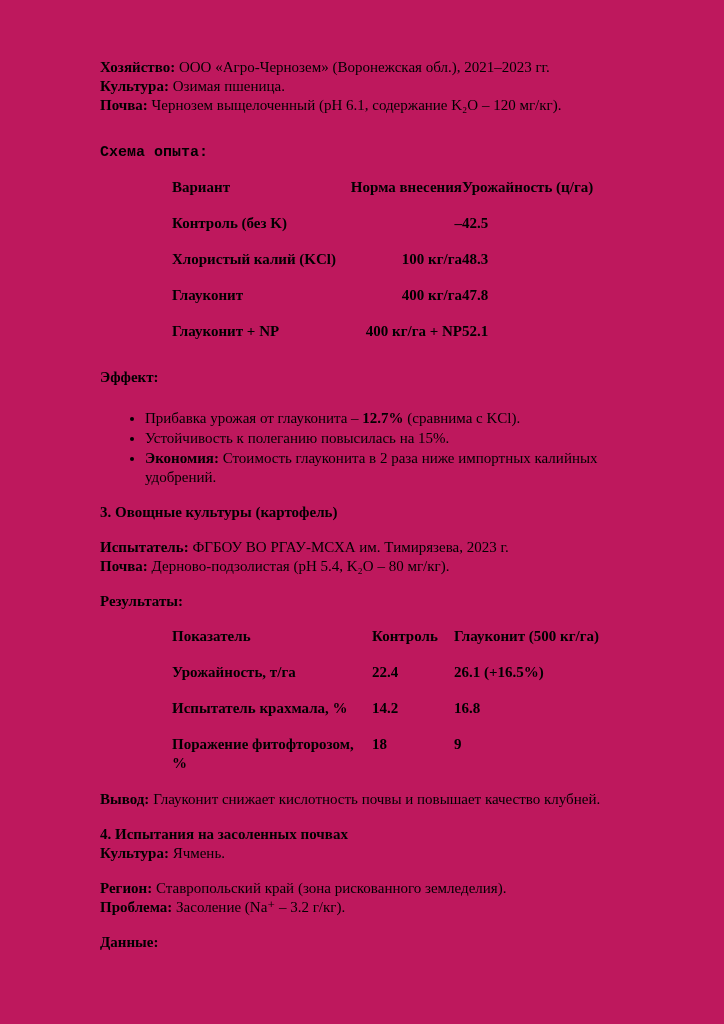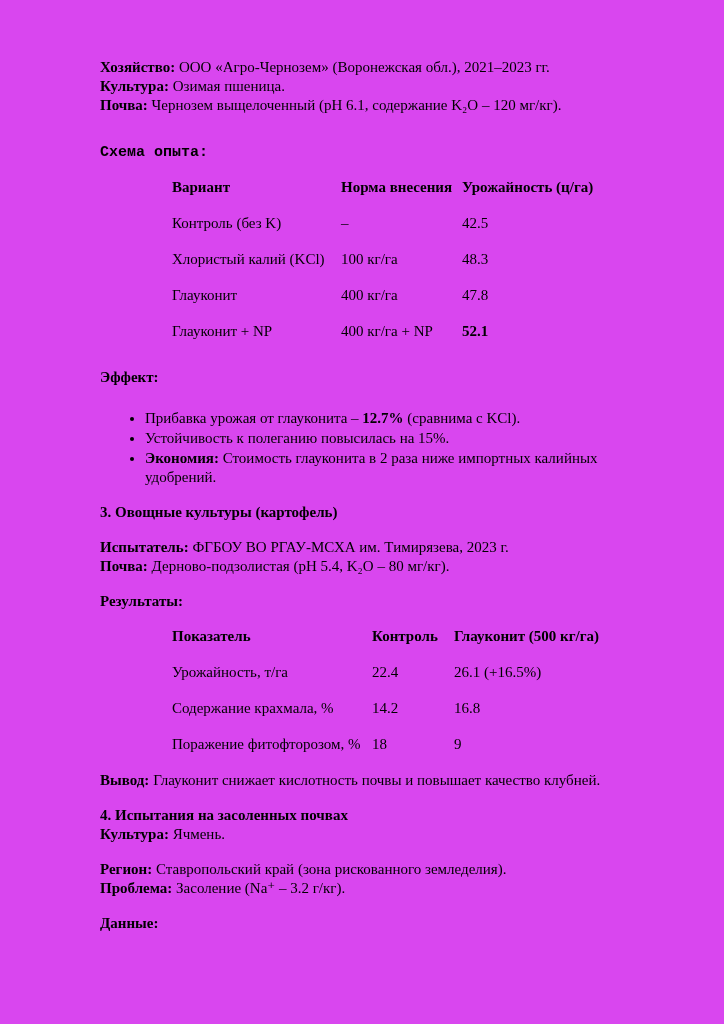--- a/index.html
+++ b/index.html
@@ -10,40 +10,41 @@
     color: #000000;
     font-family: "Liberation Serif", "DejaVu Serif", serif;
     font-size: 15px;
     line-height: 19px;
   }
   .page {
     box-sizing: border-box;
     width: 724px;
     height: 1024px;
     padding: 58px 90px 6px 100px;
-    background: #d946ef;
+    background: #be185d;
   }
   p { margin: 0; }
   .b { font-weight: bold; }
   .h { font-weight: bold; margin-top: 16px; }
   .h-scheme { margin-top: 28px; font-family: Liberation Mono, monospace; }
   .h-effect { margin-top: 10px; }
   .mt { margin-top: 16px; }
   table {
     border-collapse: collapse;
     margin: 16px 0 0 72px;
     font-size: 15px;
   }
   td {
     padding: 0 0 17px 0;
     vertical-align: top;
     text-align: left;
+    font-weight: bold;
   }
   .t1 td:nth-child(1) { width: 169px; }
-  .t1 td:nth-child(2) { width: 121px; }
+  .t1 td:nth-child(2) { width: 121px; text-align: right; }
   .t1 td:nth-child(3) { width: 160px; }
   .t2 td:nth-child(1) { width: 200px; }
   .t2 td:nth-child(2) { width: 82px; }
   .t2 td:nth-child(3) { width: 170px; }
   .thead td { font-weight: bold; }
   ul.effects {
     margin: 22px 0 0 0;
     padding: 0 0 0 45px;
   }
   ul.effects li { margin: 0 0 1px 0; }
@@ -110,21 +111,21 @@
       <td>Показатель</td>
       <td>Контроль</td>
       <td>Глауконит (500 кг/га)</td>
     </tr>
     <tr>
       <td>Урожайность, т/га</td>
       <td>22.4</td>
       <td>26.1 (+16.5%)</td>
     </tr>
     <tr>
-      <td>Содержание крахмала, %</td>
+      <td>Испытатель крахмала, %</td>
       <td>14.2</td>
       <td>16.8</td>
     </tr>
     <tr>
       <td>Поражение фитофторозом, %</td>
       <td>18</td>
       <td>9</td>
     </tr>
   </tbody>
     </table>

